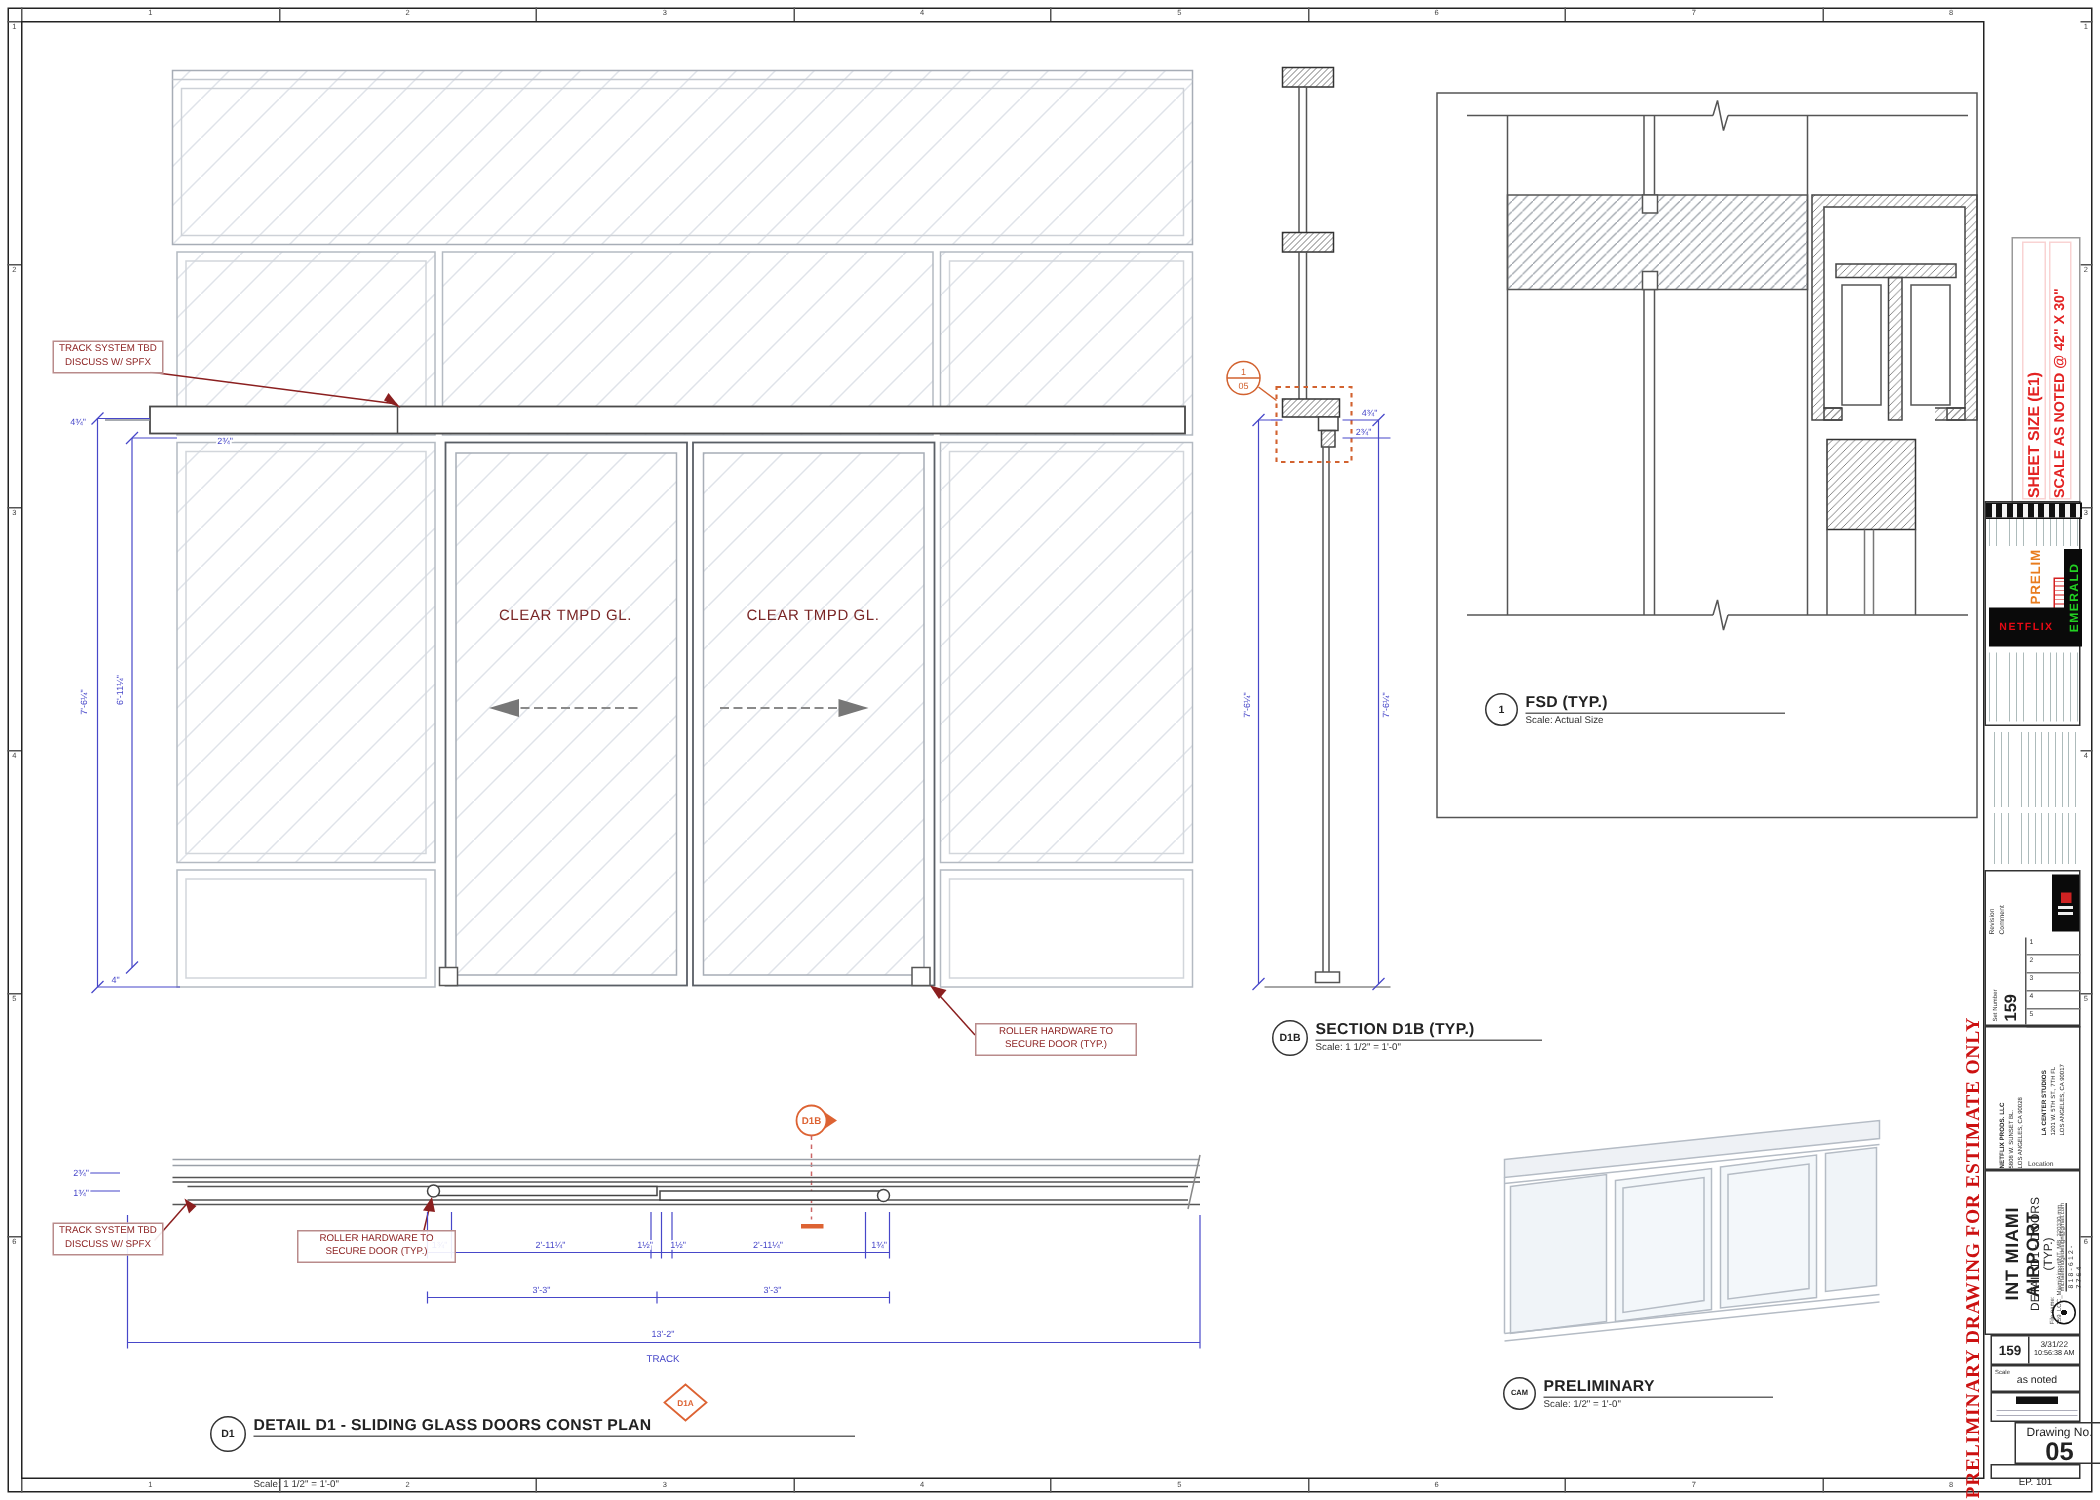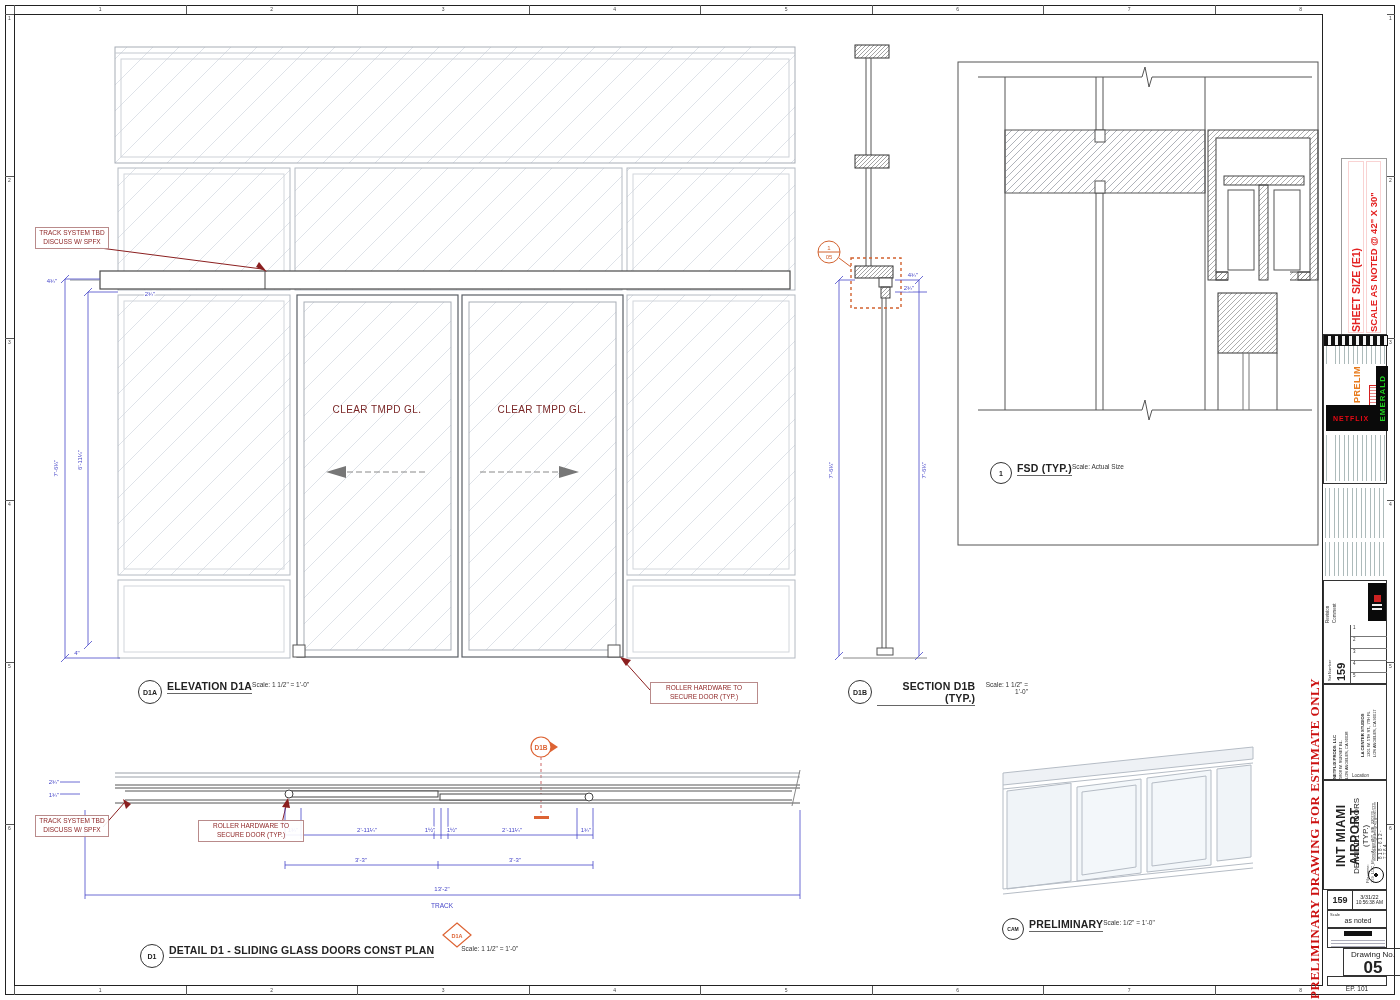--- a/index.html
+++ b/index.html
@@ -13,21 +13,21 @@
   .ruler-h{position:absolute;display:flex;}
   .ruler-h span{flex:1;text-align:center;font-size:5px;color:#444;border-left:1px solid #555;line-height:9px;}
   .ruler-v{position:absolute;display:flex;flex-direction:column;}
   .ruler-v span{flex:1;text-align:center;font-size:5px;color:#444;border-top:1px solid #555;}
   
   .vtext{writing-mode:vertical-rl;transform:rotate(180deg);display:inline-block;}
   
   .view-label{position:absolute;display:flex;align-items:flex-start;gap:5px;}
   .tag-circle{width:22px;height:22px;border:1px solid #333;border-radius:50%;display:flex;
               align-items:center;justify-content:center;font-size:7px;font-weight:bold;color:#222;flex:0 0 auto;background:#fff;}
-  .vl-text{display:flex;flex-direction:row;}
+  .vl-text{display:flex;flex-direction:column;}
   .vl-title{font-size:10.5px;font-weight:bold;letter-spacing:.2px;border-bottom:1px solid #666;padding-bottom:1px;}
   .vl-scale{font-size:6.5px;color:#333;margin-top:1px;}
   
   .red-note{position:absolute;border:1px solid #b98b8b;background:rgba(255,255,255,.9);
             color:#8b1f1f;font-size:6.5px;line-height:1.35;text-align:center;padding:1px 2px;}
   
   .tb{position:absolute;left:1322px;top:14px;width:64px;height:972px;border-left:1.2px solid #222;background:#fff;}
   .tb-cell{position:absolute;border:0.8px solid #333;box-sizing:border-box;}
   .hairlines-v{background:repeating-linear-gradient(90deg,#9aa 0 .6px,transparent .6px 4.5px);opacity:.8;}
   .hairlines-h{background:repeating-linear-gradient(0deg,#99a 0 .6px,transparent .6px 3.2px);opacity:.8;}
@@ -153,27 +153,20 @@
 
   <div class="red-note" style="left:35px;top:227px;width:68px;">
     <div>TRACK SYSTEM TBD</div>
       <div>DISCUSS W/ SPFX</div>
   </div>
   <div class="red-note" style="left:650px;top:682px;width:102px;">
     <div>ROLLER HARDWARE TO</div>
       <div>SECURE DOOR (TYP.)</div>
   </div>
 
-  <div class="view-label" style="left:138px;top:680px;width:420px;">
-    <div class="tag-circle">D1A</div>
-    <div class="vl-text" style="flex:1;">
-      <div class="vl-title">ELEVATION D1A</div>
-      <div class="vl-scale">Scale: 1 1/2" = 1'-0"</div>
-    </div>
-  </div>
 
   <svg class="abs" style="left:815px;top:40px;" width="220" height="700">
     <defs>
       <pattern id="dh" width="4" height="4" patternUnits="userSpaceOnUse">
         <path d="M0,4 L4,0" stroke="#666" stroke-width=".6"></path>
       </pattern>
     </defs>
     <rect x="40" y="5" width="34" height="13" fill="url(#dh)" stroke="#333"></rect>
     <line x1="51" y1="18" x2="51" y2="115" stroke="#555"></line>
     <line x1="56" y1="18" x2="56" y2="115" stroke="#555"></line>
@@ -211,21 +204,21 @@
     <g font-size="6" fill="#4747c9" stroke="#ffffff" stroke-width="2.4" paint-order="stroke" text-anchor="middle">
       <text transform="rotate(-90 18 430)" x="18" y="430">7'-6¼"</text>
       <text transform="rotate(-90 111 430)" x="111" y="430">7'-6¼"</text>
       <text x="98" y="237">4¾"</text>
       <text x="94" y="250">2¾"</text>
     </g>
   </svg>
 
   <div class="view-label" style="left:848px;top:680px;width:180px;">
     <div class="tag-circle">D1B</div>
-    <div class="vl-text" style="flex:1;text-align:right;">
+    <div class="vl-text" style="flex:1;">
       <div class="vl-title">SECTION D1B (TYP.)</div>
       <div class="vl-scale">Scale: 1 1/2" = 1'-0"</div>
     </div>
   </div>
 
   <svg class="abs" style="left:945px;top:50px;" width="380" height="510">
     <defs>
       <pattern id="mh" width="7" height="7" patternUnits="userSpaceOnUse">
         <path d="M0,7 L7,0" stroke="#9aa0a8" stroke-width=".8"></path>
       </pattern>

